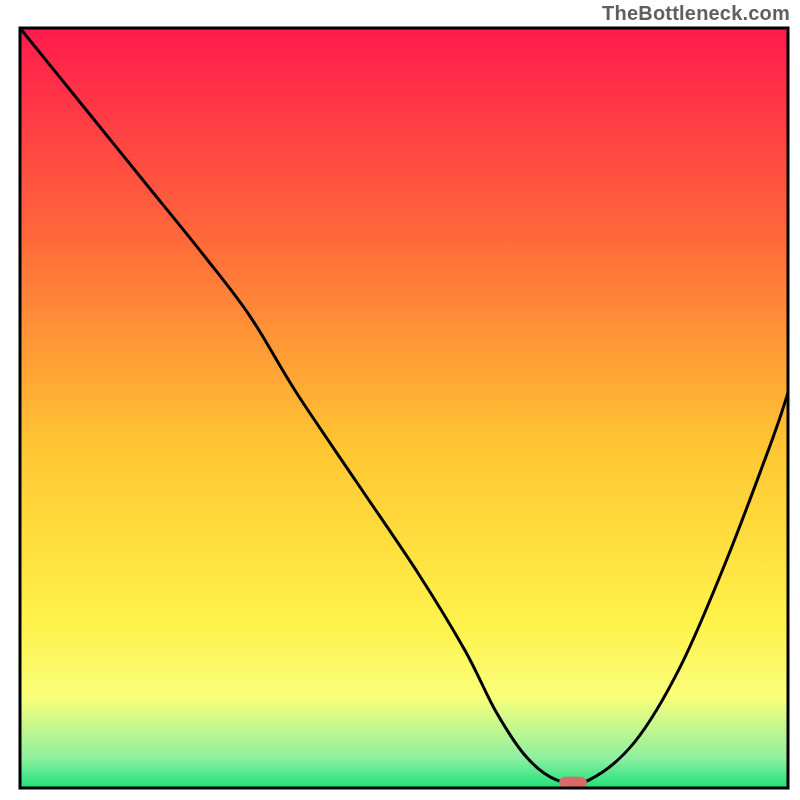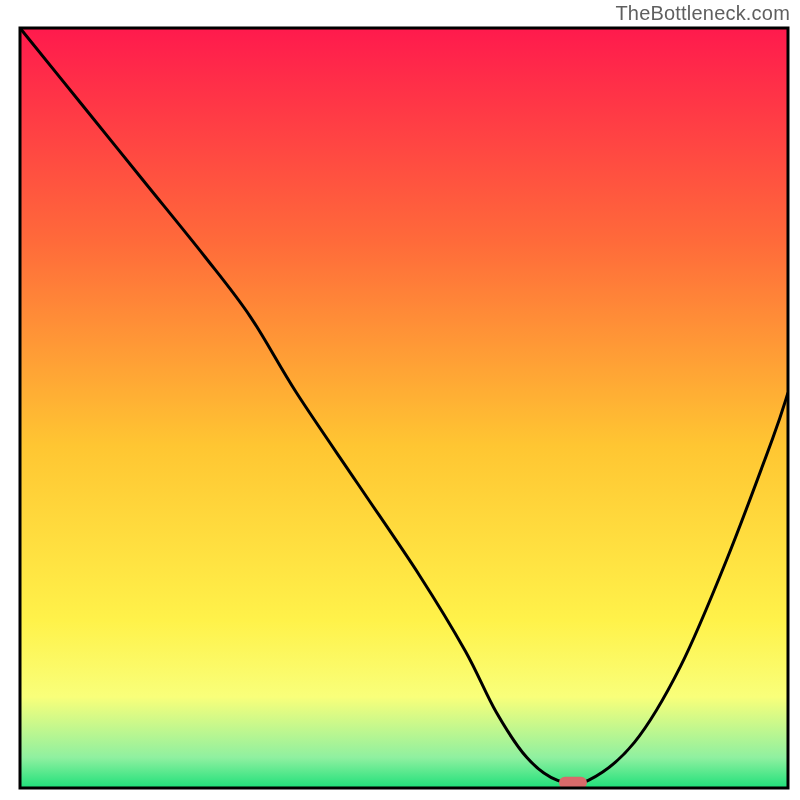--- a/index.html
+++ b/index.html
@@ -1,17 +1,17 @@
 <!DOCTYPE html>
 <html><head>
 <meta charset="utf-8">
 <style>
 html,body{margin:0;padding:0;width:800px;height:800px;background:#fff;font-family:Arial,Helvetica,sans-serif}
 .wrap{position:relative;width:800px;height:800px}
-.attribution{position:absolute;top:2px;right:10px;font-size:20px;color:#5f5f5f;font-weight:400;letter-spacing:.2px}
+.attribution{position:absolute;top:2px;right:10px;font-size:20px;color:#5f5f5f;font-weight:700;letter-spacing:.2px}
 svg{position:absolute;left:0;top:0}
 </style>
 </head>
 <body>
 
 <div class="wrap">
   <div class="attribution">TheBottleneck.com</div>
   <svg width="800" height="800">
     <defs>
       <linearGradient id="bg" x1="0" y1="0" x2="0" y2="1">

